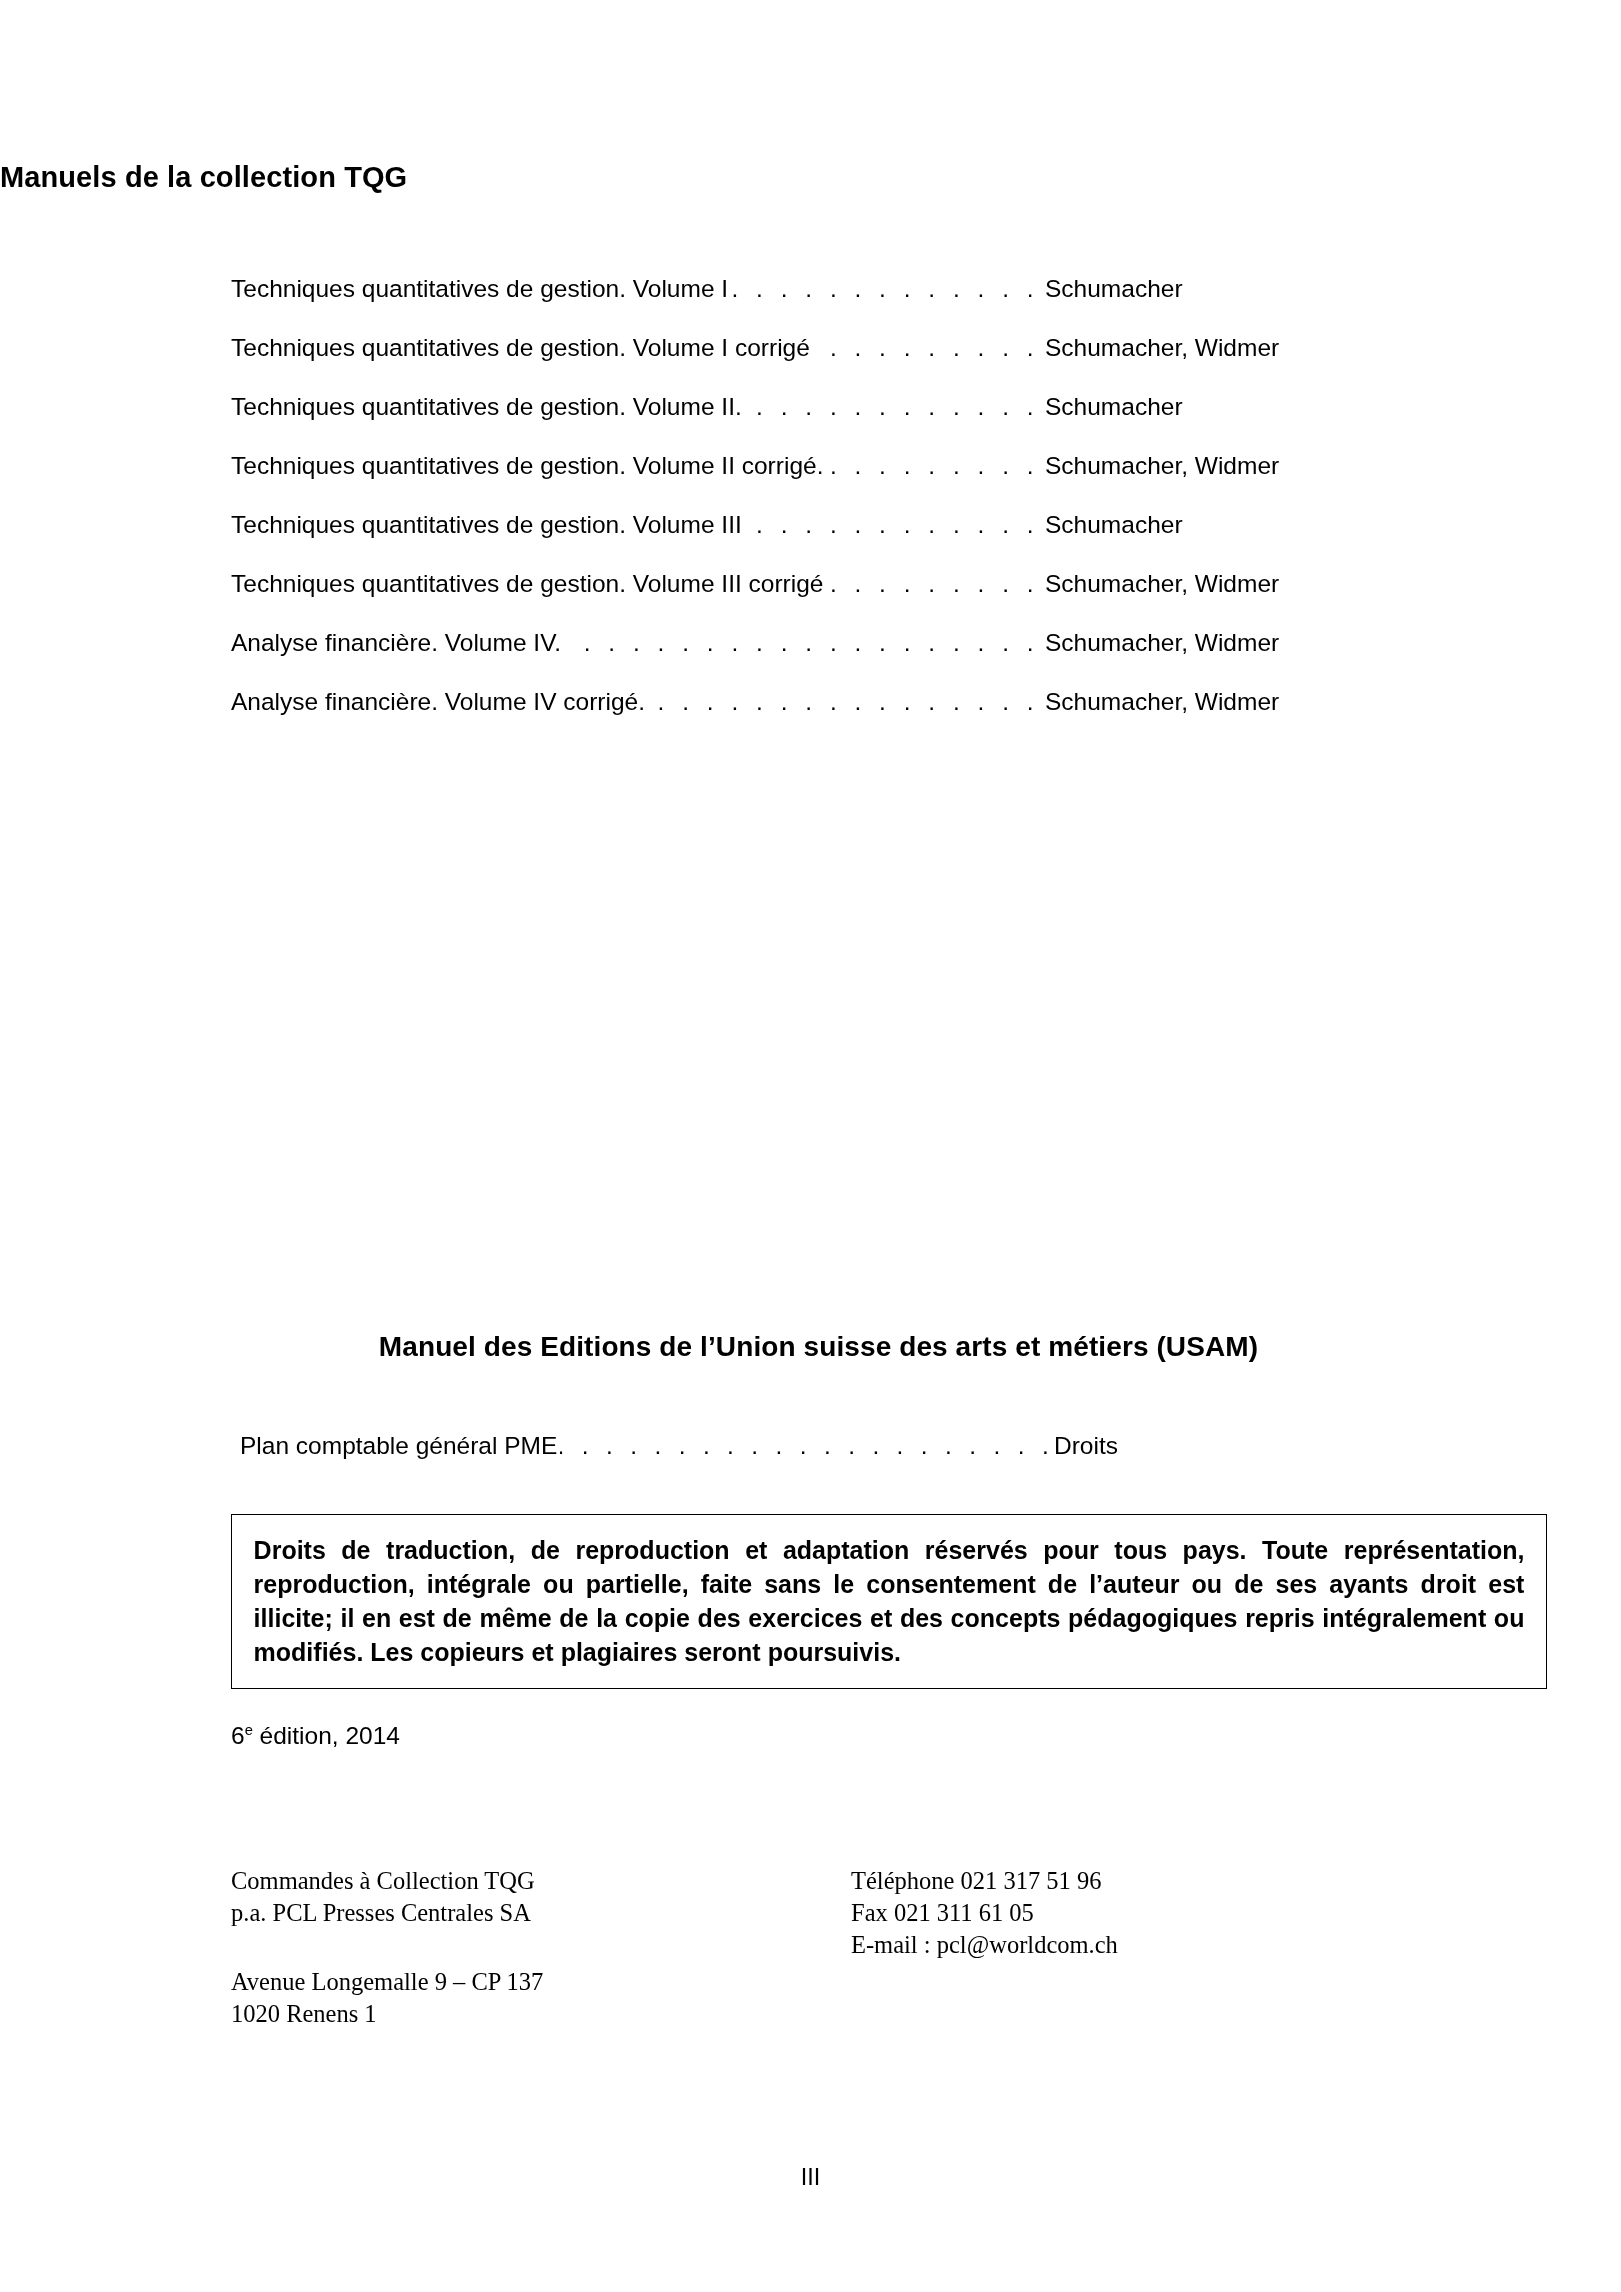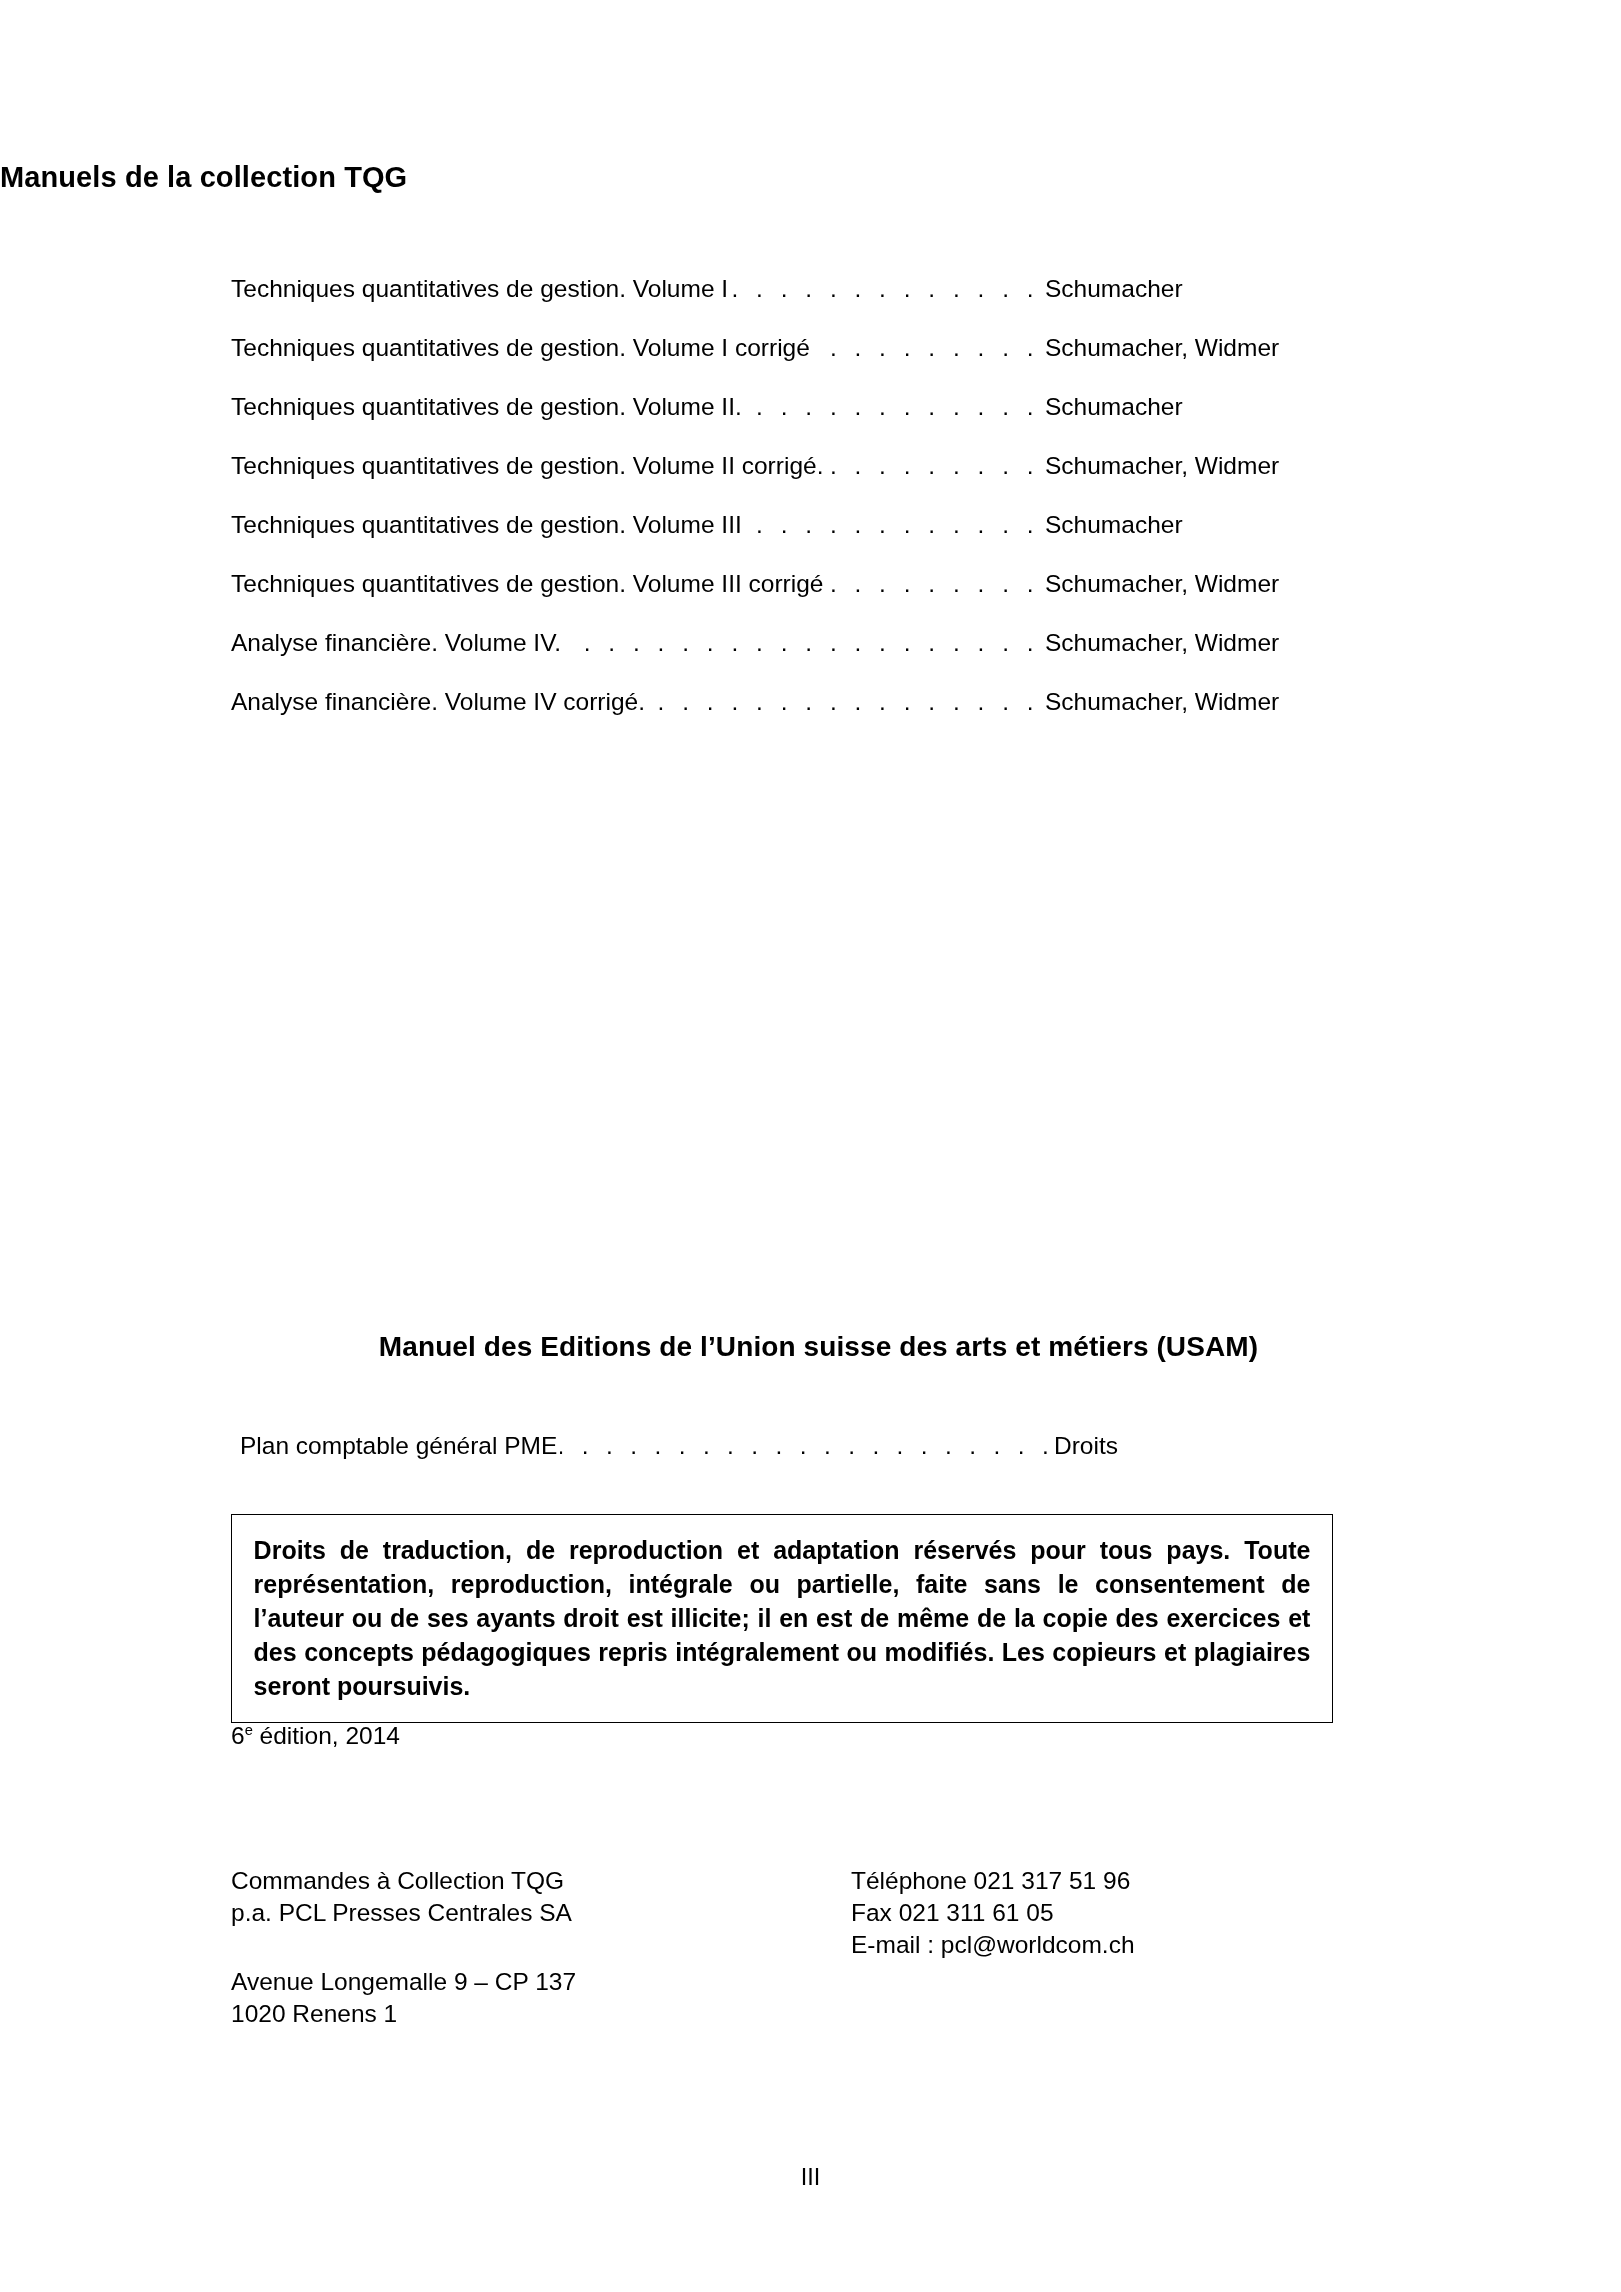--- a/index.html
+++ b/index.html
@@ -93,21 +93,21 @@
   .usam-list .leader {
     letter-spacing: 5.3px;
     margin: 0 0 0 2.9px;
   }
 
   
   .rights-box {
     position: absolute;
     left: 231px;
     top: 1514px;
-    width: 1102px;
+    width: 1316px;
     box-sizing: border-box;
     border: 1.5px solid #000000;
     padding: 17.6px 21.6px 19.6px 21.6px;
   }
   .rights-text {
     font-size: 25px;
     font-weight: bold;
     line-height: 34px;
     text-align: justify;
     text-align-last: left;
@@ -133,21 +133,21 @@
   
   .contact {
     position: absolute;
     font-size: 24.5px;
     line-height: 32px;
     white-space: nowrap;
   }
   #contact-left  { left: 231px; top: 1865px; }
   #contact-left-2{ left: 231px; top: 1966px; }
   #contact-right { left: 851px; top: 1865px; }
-  .contact div { height: 32px; }
+  .contact div { height: 32px; font-family: Liberation Serif, serif; }
 
   
   #page-number {
     position: absolute;
     left: 0;
     right: 0;
     top: 2164px;
     text-align: center;
     font-size: 23.5px;
   }

